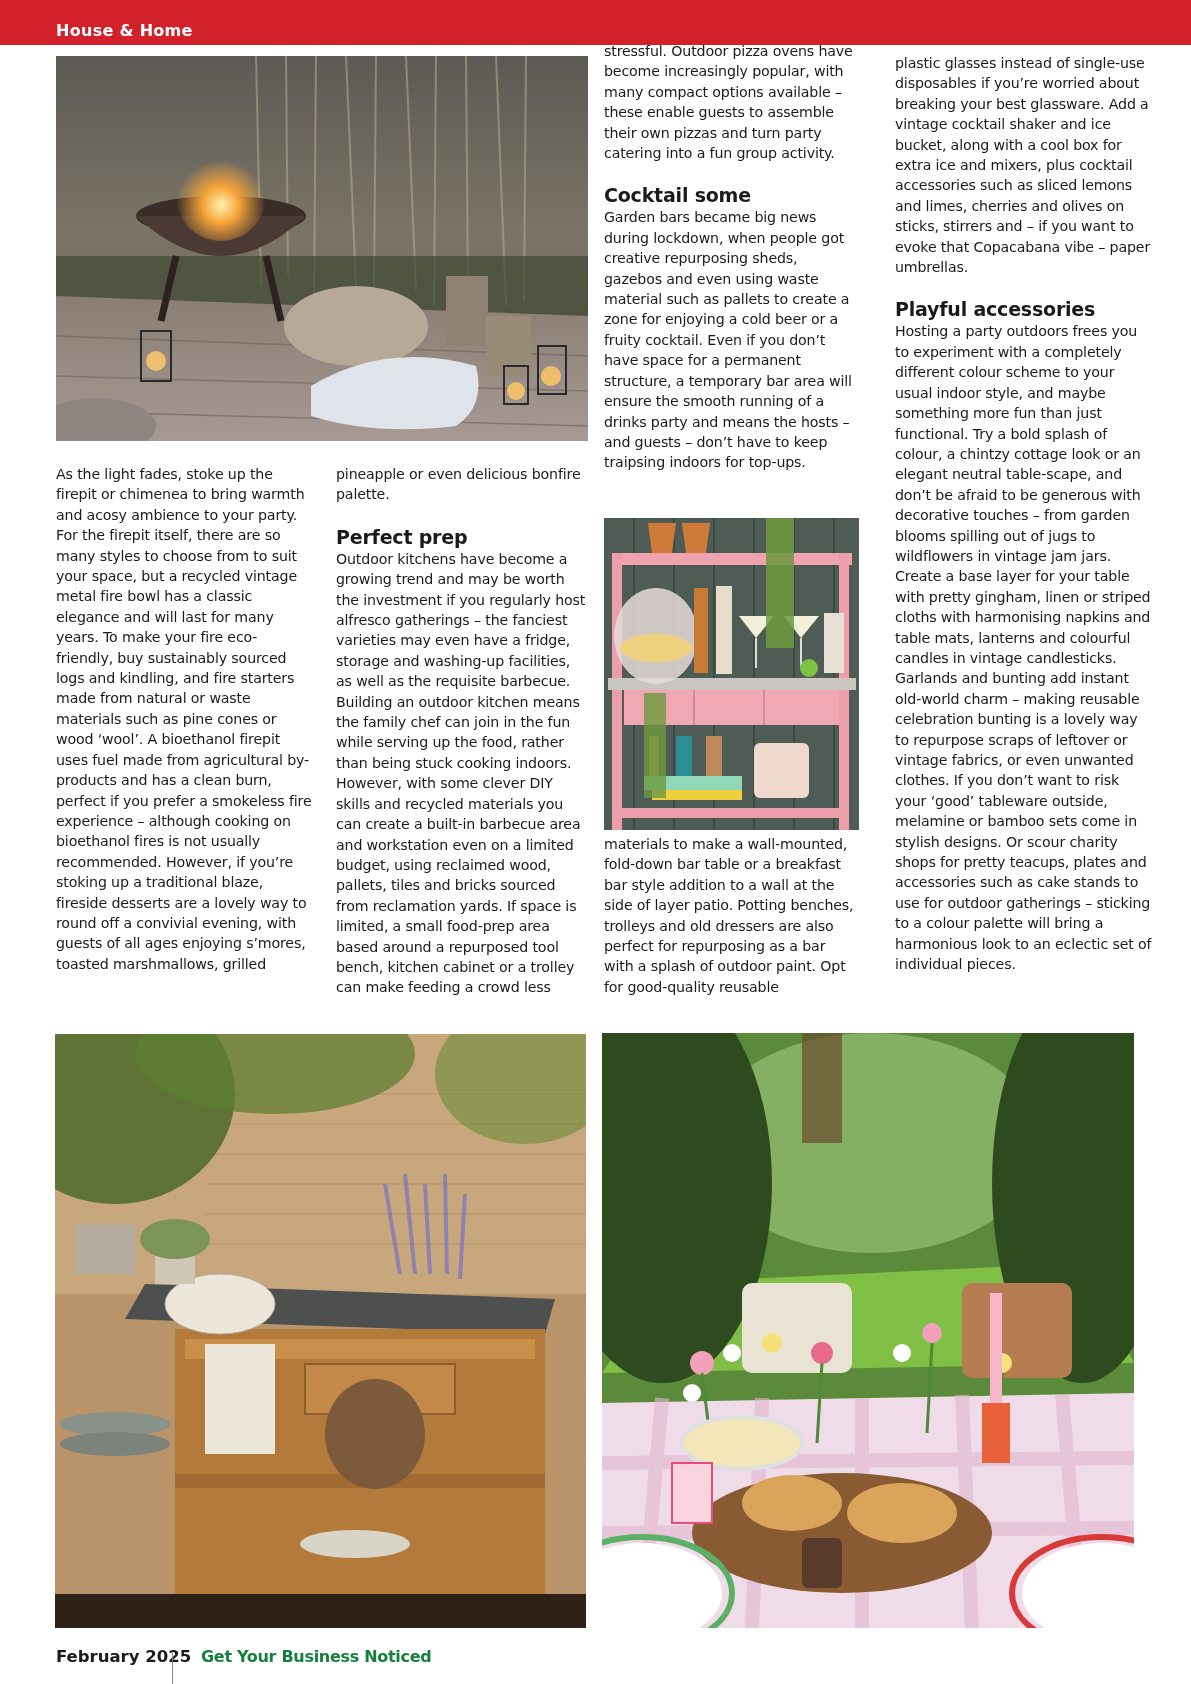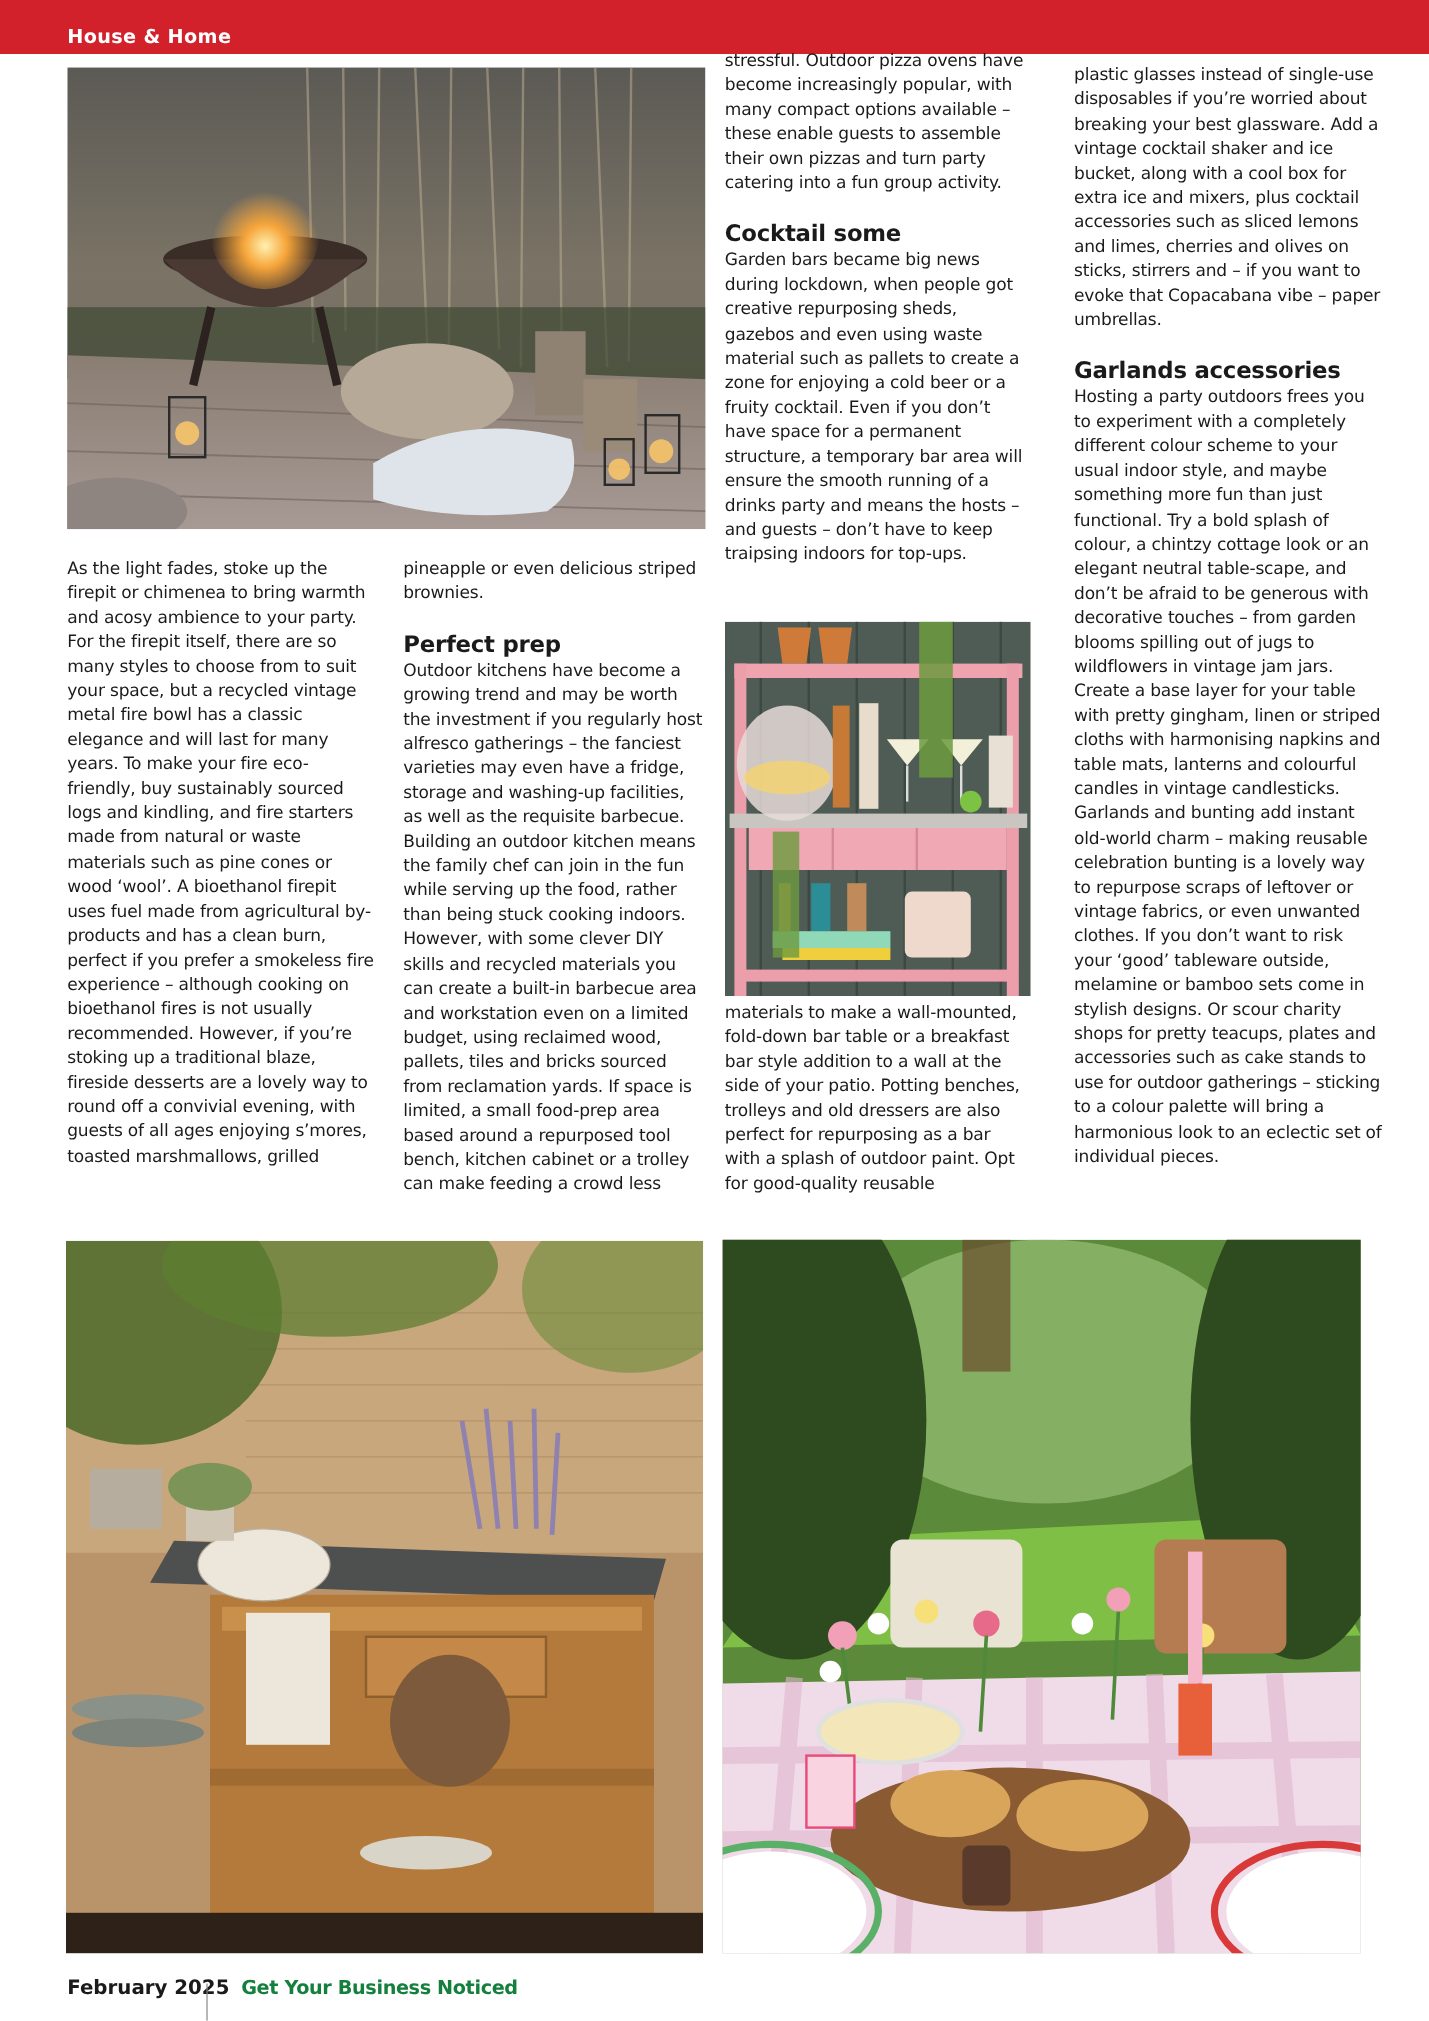--- a/index.html
+++ b/index.html
@@ -93,21 +93,21 @@
     <ellipse cx="40" cy="370" rx="60" ry="28" fill="#8e8480"></ellipse>
   </svg>
 </div>
 
 <div class="col" style="left:56px; top:464px; width:258px;">
   <p>As the light fades, stoke up the firepit or chimenea to bring warmth and acosy ambience to your party.</p>
   <p>For the firepit itself, there are so many styles to choose from to suit your space, but a recycled vintage metal fire bowl has a classic elegance and will last for many years. To make your fire eco-friendly, buy sustainably sourced logs and kindling, and fire starters made from natural or waste materials such as pine cones or wood ‘wool’. A bioethanol firepit uses fuel made from agricultural by-products and has a clean burn, perfect if you prefer a smokeless fire experience – although cooking on bioethanol fires is not usually recommended. However, if you’re stoking up a traditional blaze, fireside desserts are a lovely way to round off a convivial evening, with guests of all ages enjoying s’mores, toasted marshmallows, grilled</p>
 </div>
 
 <div class="col" style="left:336px; top:464px; width:252px;">
-  <p>pineapple or even delicious striped brownies.</p>
+  <p>pineapple or even delicious bonfire palette.</p>
   <div class="gap"></div>
   <h2>Perfect prep</h2>
   <p>Outdoor kitchens have become a growing trend and may be worth the investment if you regularly host alfresco gatherings – the fanciest varieties may even have a fridge, storage and washing-up facilities, as well as the requisite barbecue. Building an outdoor kitchen means the family chef can join in the fun while serving up the food, rather than being stuck cooking indoors. However, with some clever DIY skills and recycled materials you can create a built-in barbecue area and workstation even on a limited budget, using reclaimed wood, pallets, tiles and bricks sourced from reclamation yards. If space is limited, a small food-prep area based around a repurposed tool bench, kitchen cabinet or a trolley can make feeding a crowd less</p>
 </div>
 
 <div class="col" style="left:604px; top:41px; width:255px;">
   <p>stressful. Outdoor pizza ovens have become increasingly popular, with many compact options available – these enable guests to assemble their own pizzas and turn party catering into a fun group activity.</p>
   <div class="gap"></div>
   <h2>Cocktail some</h2>
   <p>Garden bars became big news during lockdown, when people got creative repurposing sheds, gazebos and even using waste material such as pallets to create a zone for enjoying a cold beer or a fruity cocktail. Even if you don’t have space for a permanent structure, a temporary bar area will ensure the smooth running of a drinks party and means the hosts – and guests – don’t have to keep traipsing indoors for top-ups.</p>
@@ -158,27 +158,27 @@
     <rect x="102" y="218" width="16" height="40" fill="#c08a5a"></rect>
     <rect x="40" y="258" width="98" height="14" fill="#8fd9b8"></rect>
     <rect x="48" y="272" width="90" height="10" fill="#f0cf3c"></rect>
     <rect x="150" y="225" width="55" height="55" rx="6" fill="#efd9cc"></rect>
     <rect x="14" y="290" width="230" height="10" fill="#ec9eab"></rect>
     <rect x="40" y="175" width="22" height="105" fill="#6c9a3e" opacity="0.8"></rect>
   </svg>
 </div>
 
 <div class="col" style="left:604px; top:834px; width:255px;">
-  <p>materials to make a wall-mounted, fold-down bar table or a breakfast bar style addition to a wall at the side of your patio. Potting benches, trolleys and old dressers are also perfect for repurposing as a bar with a splash of outdoor paint. Opt for good-quality reusable</p>
+  <p>materials to make a wall-mounted, fold-down bar table or a breakfast bar style addition to a wall at the side of layer patio. Potting benches, trolleys and old dressers are also perfect for repurposing as a bar with a splash of outdoor paint. Opt for good-quality reusable</p>
 </div>
 
 <div class="col" style="left:880px; top:53px; width:258px;margin-left:15px;">
   <p>plastic glasses instead of single-use disposables if you’re worried about breaking your best glassware. Add a vintage cocktail shaker and ice bucket, along with a cool box for extra ice and mixers, plus cocktail accessories such as sliced lemons and limes, cherries and olives on sticks, stirrers and – if you want to evoke that Copacabana vibe – paper umbrellas.</p>
   <div class="gap"></div>
-  <h2>Garlands accessories</h2>
+  <h2>Playful accessories</h2>
   <p>Hosting a party outdoors frees you to experiment with a completely different colour scheme to your usual indoor style, and maybe something more fun than just functional. Try a bold splash of colour, a chintzy cottage look or an elegant neutral table-scape, and don’t be afraid to be generous with decorative touches – from garden blooms spilling out of jugs to wildflowers in vintage jam jars. Create a base layer for your table with pretty gingham, linen or striped cloths with harmonising napkins and table mats, lanterns and colourful candles in vintage candlesticks. Garlands and bunting add instant old-world charm – making reusable celebration bunting is a lovely way to repurpose scraps of leftover or vintage fabrics, or even unwanted clothes. If you don’t want to risk your ‘good’ tableware outside, melamine or bamboo sets come in stylish designs. Or scour charity shops for pretty teacups, plates and accessories such as cake stands to use for outdoor gatherings – sticking to a colour palette will bring a harmonious look to an eclectic set of individual pieces.</p>
 </div>
 
 <div class="photo" style="left:55px; top:1034px; width:531px; height:594px;" title="Wooden outdoor kitchen prep table with herbs, plates and oven gloves in a walled garden">
   <svg width="531" height="594" viewBox="0 0 531 594" xmlns="http://www.w3.org/2000/svg">
     <rect width="531" height="594" fill="#b9946a"></rect>
     <rect x="0" y="0" width="531" height="260" fill="#c9a77c"></rect>
 
     <g stroke="#a88460" stroke-width="1" opacity="0.6">
       <line x1="150" y1="60" x2="531" y2="60"></line>

